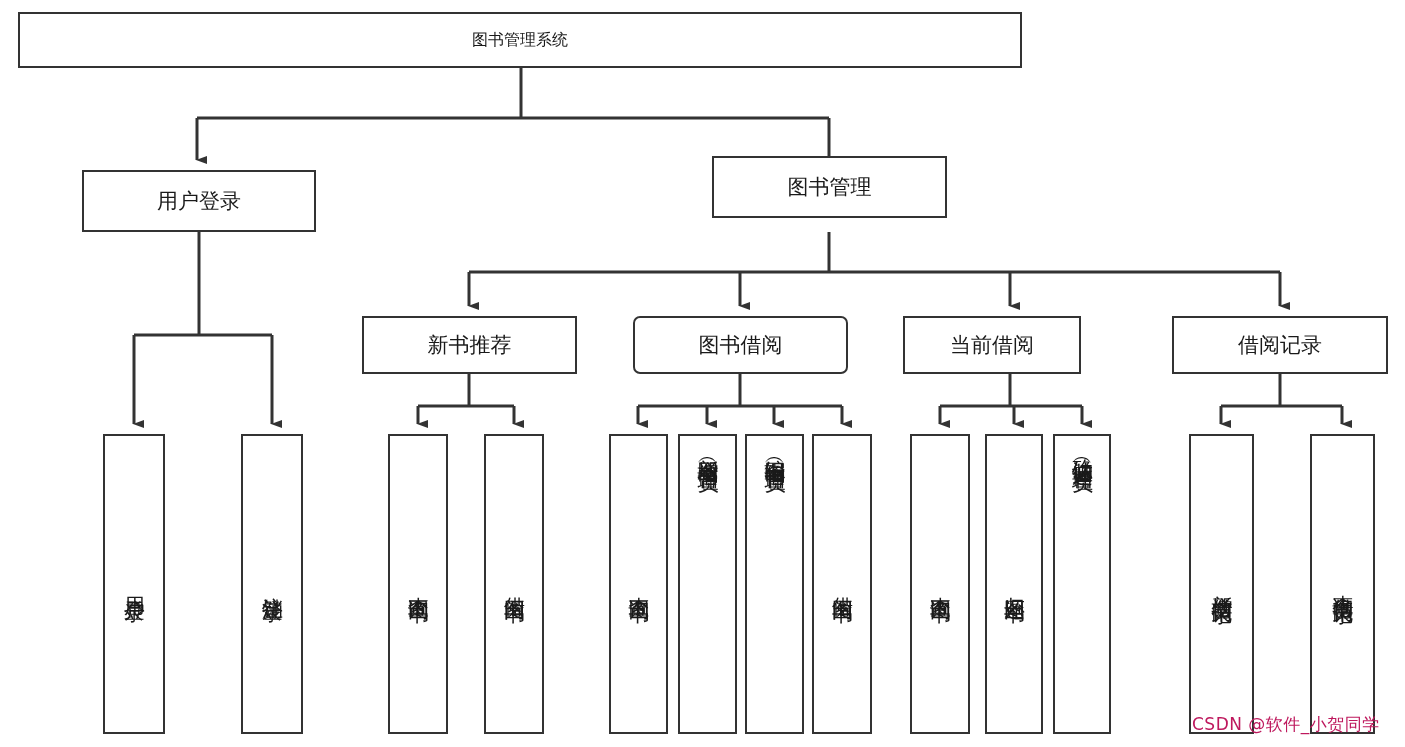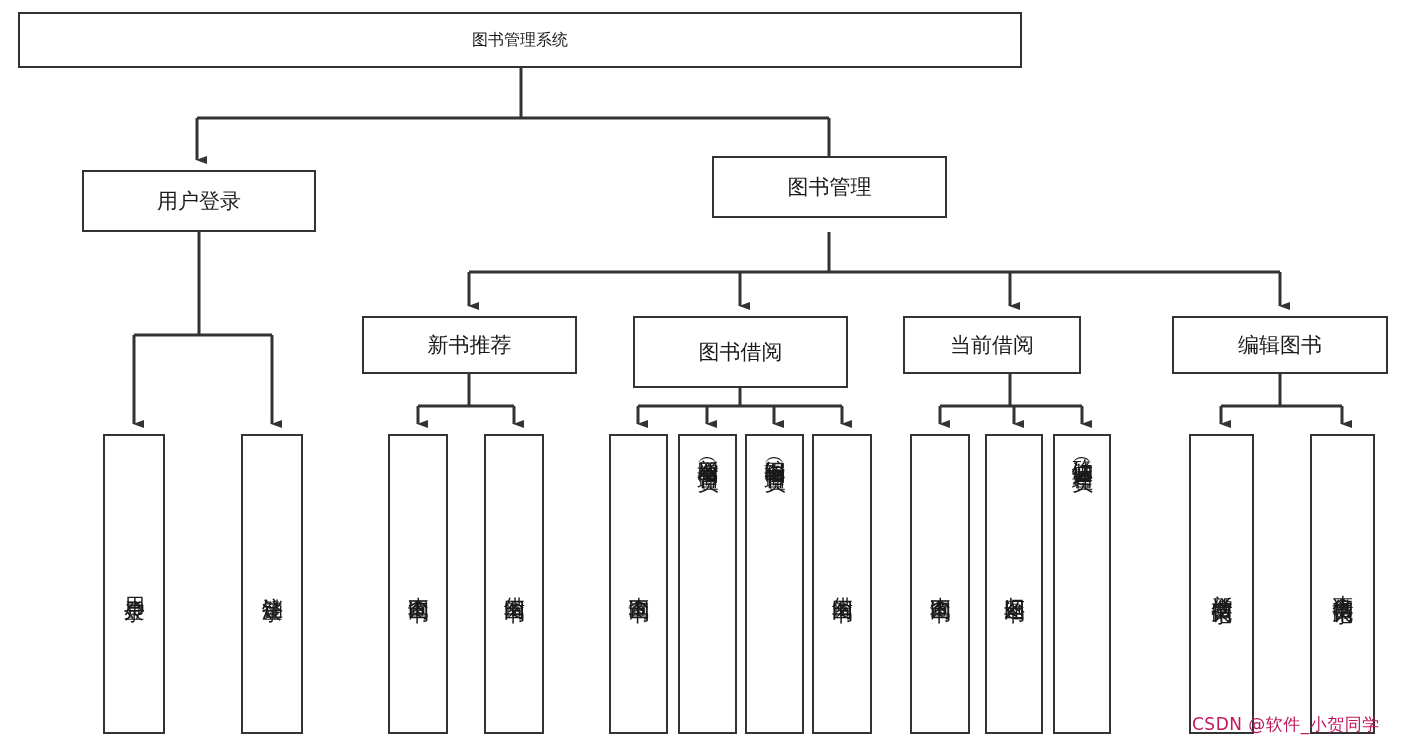--- a/index.html
+++ b/index.html
@@ -134,28 +134,28 @@
   <div class="node horiz" id="node-l2-0" style="left: 82px; top: 170px; width: 234px; height: 62px;">
     <span class="node-label">用户登录</span>
   </div>
   <div class="node horiz" id="node-l2-1" style="left: 712px; top: 156px; width: 235px; height: 62px;">
     <span class="node-label">图书管理</span>
   </div>
 
   <div class="node horiz" id="node-l3-0" style="left: 362px; top: 316px; width: 215px; height: 58px;">
     <span class="node-label">新书推荐</span>
   </div>
-  <div class="node horiz" id="node-l3-1" style="left: 633px; top: 316px; width: 215px; height: 72px;">
+  <div class="node horiz" id="node-l3-1" style="left: 633px; top: 316px; width: 215px; height: 58px; border-radius: 7px;">
     <span class="node-label">图书借阅</span>
   </div>
   <div class="node horiz" id="node-l3-2" style="left: 903px; top: 316px; width: 178px; height: 58px;">
     <span class="node-label">当前借阅</span>
   </div>
   <div class="node horiz" id="node-l3-3" style="left: 1172px; top: 316px; width: 216px; height: 58px;">
-    <span class="node-label">编辑图书</span>
+    <span class="node-label">借阅记录</span>
   </div>
 
   <div class="node vert mid" id="node-leaf-0" style="left: 103px; top: 434px; width: 62px; height: 300px;">
     <span class="node-label">用户登录</span>
   </div>
   <div class="node vert mid" id="node-leaf-1" style="left: 241px; top: 434px; width: 62px; height: 300px;">
     <span class="node-label">注销登录</span>
   </div>
   <div class="node vert mid" id="node-leaf-2" style="left: 388px; top: 434px; width: 60px; height: 300px;">
     <span class="node-label">查询图书</span>

